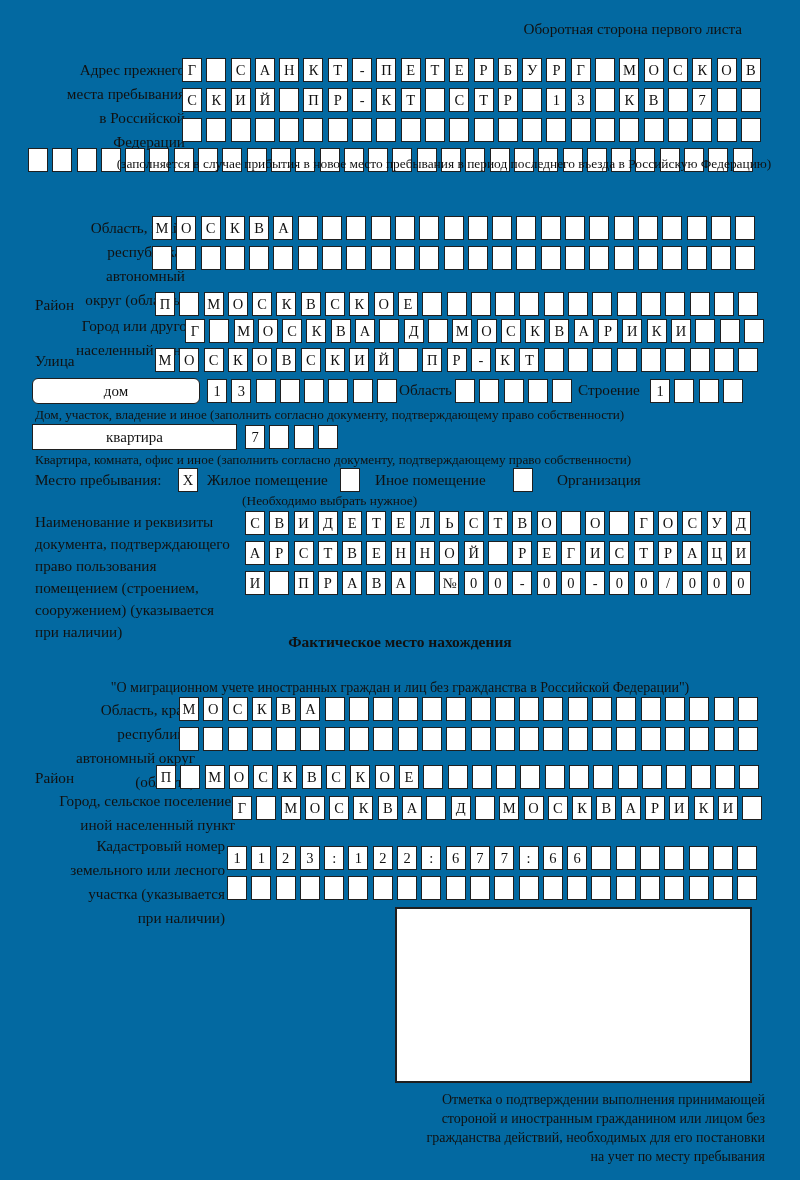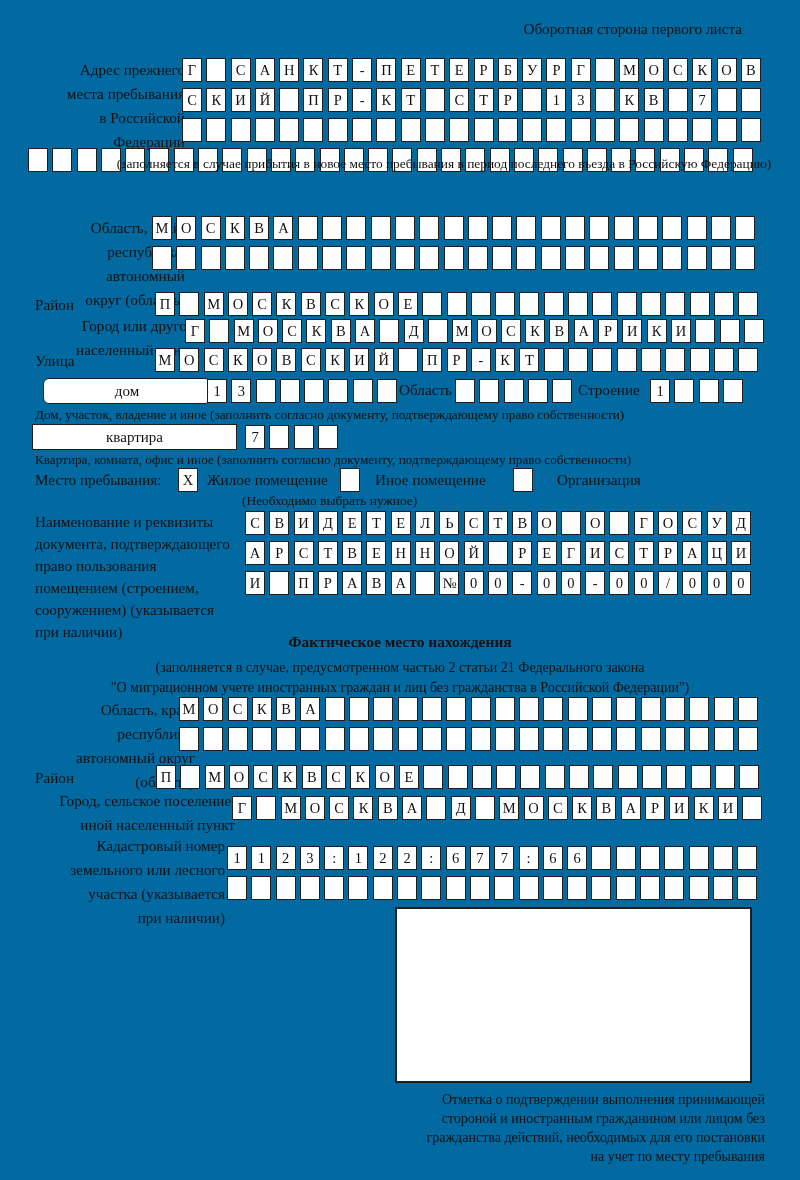--- a/index.html
+++ b/index.html
@@ -294,21 +294,21 @@
       <span class="cell"></span>
       <span class="cell"></span>
       <span class="cell"></span>
       <span class="cell"></span>
       <span class="cell"></span>
       <span class="cell"></span>
       <span class="cell"></span>
       <span class="cell"></span>
     </div>
 
-  <div class="widebox" style="left:43px; top:378px; width:168px;border-radius:6px;">дом</div>
+  <div class="widebox" style="left:32px; top:378px; width:168px;border-radius:6px;">дом</div>
   <div class="boxrow" style="left:207px; top:379px;">
       <span class="cell">1</span>
       <span class="cell">3</span>
       <span class="cell"></span>
       <span class="cell"></span>
       <span class="cell"></span>
       <span class="cell"></span>
       <span class="cell"></span>
       <span class="cell"></span>
     </div>
@@ -423,21 +423,20 @@
       <span class="cell">-</span>
       <span class="cell">0</span>
       <span class="cell">0</span>
       <span class="cell">/</span>
       <span class="cell">0</span>
       <span class="cell">0</span>
       <span class="cell">0</span>
     </div>
 
   <div class="abs subheading" style="top:633px; left:0;">Фактическое место нахождения</div>
-  <div class="abs factnote" style="top:660px; left:0;">(заполняется в случае, предусмотренном частью 2 статьи 21 Федерального закона</div>
   <div class="abs factnote" style="top:680px; left:0;">"О миграционном учете иностранных граждан и лиц без гражданства в Российской Федерации")</div>
 
   <div class="abs lbl" style="left:35px; top:698px; width:160px;">Область, край,
 республика,
 автономный округ
 (область)</div>
   <div class="boxrow" style="left:179px; top:697px;">
       <span class="cell">М</span>
       <span class="cell">О</span>
       <span class="cell">С</span>

